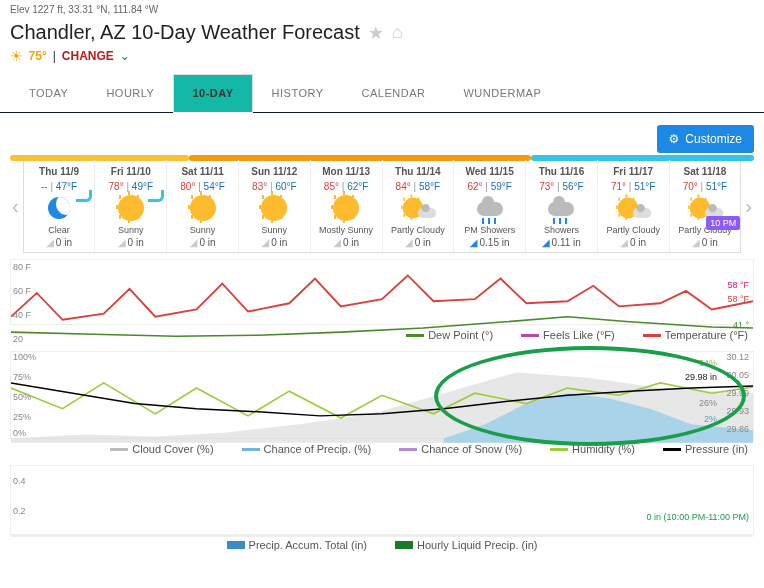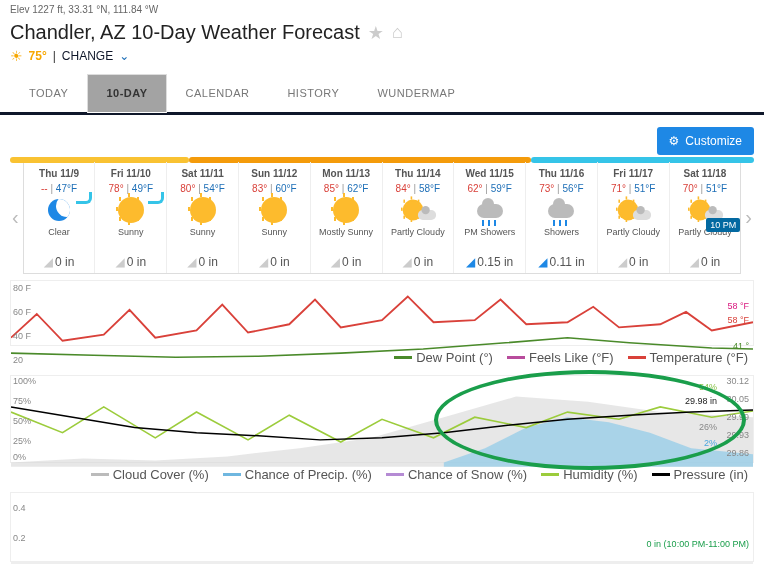--- a/index.html
+++ b/index.html
@@ -5,63 +5,63 @@
 *{box-sizing:border-box;margin:0;padding:0;font-family:Arial,Helvetica,sans-serif}
 body{background:#fff;width:764px;color:#333;font-size:12px}
 .elev{padding:4px 10px;color:#666;font-size:10px}
 .title-row{padding:2px 10px;display:flex;align-items:center;gap:8px}
 .title{font-size:20px;font-weight:normal;color:#222}
 .star,.home{color:#ccc;font-size:18px}
 .sub-row{padding:2px 10px 10px;display:flex;align-items:center;gap:6px;font-size:12px}
 .sun-ico{color:#f7a700;font-size:14px}
 .temp-now{color:#f7a700;font-weight:bold}
 .station{color:#1e6fb7;font-weight:bold;letter-spacing:.3px}
-.change{color:#0f172a;font-weight:normal}
+.change{color:#b91c1c;font-weight:bold}
 .chev{color:#1e6fb7}
-.tabs{display:flex;border-bottom:3px solid #0f172a;padding:0 10px}
+.tabs{display:flex;border-bottom:1px solid #0f172a;padding:0 10px}
 .tab{padding:12px 18px;font-size:11px;color:#777;border:1px solid transparent;cursor:pointer;letter-spacing:.5px}
-.tab.active{background:#a3a3a3;border:1px solid #ddd;border-bottom:1px solid #fff;margin-bottom:-1px;color:#333;font-weight:bold}
+.tab.active{background:#14b8a6;border:1px solid #ddd;border-bottom:1px solid #fff;margin-bottom:-1px;color:#333;font-weight:bold}
 .content{position:relative;padding:12px 10px}
 .customize-row{display:flex;justify-content:flex-end;margin-bottom:6px}
 .customize{background:#1e88e5;color:#fff;border:none;border-radius:3px;padding:7px 12px;font-size:12px;display:flex;align-items:center;gap:6px;cursor:pointer}
 .overlay{position:absolute;left:10px;right:10px;top:42px;height:16px;pointer-events:none}
 .ov{position:absolute;height:6px;border-radius:3px}
 .ov.yellow{background:#f9c232}
 .ov.orange{background:#f49b0b}
 .ov.cyan{background:#35c4e8}
 .days-wrap{display:flex;align-items:center;gap:2px}
 .nav-arrow{color:#bbb;font-size:20px;cursor:pointer;padding:0 2px}
 .days{display:flex;flex:1;border:1px solid #ddd}
 .day{flex:1;border-right:1px solid #eee;text-align:center;padding:6px 2px 4px;position:relative;font-size:10px}
 .day:last-child{border-right:none}
 .day-date{font-weight:bold;color:#555;font-size:10px;margin-bottom:4px}
 .temps{margin-top:2px;font-size:10px}
 .hi{color:#d9413a}
 .lo{color:#1e6fb7}
 .sep{color:#999}
 .cond{font-size:9px;color:#555;margin-top:3px;white-space:nowrap;overflow:hidden}
-.precip{font-size:12px;color:#555;margin-top:18px}
+.precip{font-size:10px;color:#555;margin-top:2px}
 .precip .drop{margin-right:2px}
 .drop.gray{color:#ccc}
 .drop.blue{color:#1e88e5}
 .icon{width:36px;height:28px;margin:2px auto;position:relative}
 .sun{width:22px;height:22px;background:#fdbb2d;border-radius:50%;position:absolute;top:3px;left:7px;box-shadow:0 0 0 2px #fdbb2d}
 .sun::before{content:"";position:absolute;top:-6px;left:8px;width:2px;height:4px;background:#fdbb2d;box-shadow:0 28px #fdbb2d,-12px 14px #fdbb2d,12px 14px #fdbb2d,-9px 4px #fdbb2d,9px 4px #fdbb2d,-9px 24px #fdbb2d,9px 24px #fdbb2d}
 .cloud{position:absolute;width:26px;height:14px;background:#bbb;border-radius:8px;top:8px;left:5px}
 .cloud::before{content:"";position:absolute;width:12px;height:12px;background:#bbb;border-radius:50%;top:-6px;left:5px}
 .rain-line{position:absolute;width:2px;height:6px;background:#1e88e5;bottom:-2px}
 .moon{width:22px;height:22px;border-radius:50%;background:#1e88e5;position:absolute;top:3px;left:7px;overflow:hidden}
 .moon::after{content:"";position:absolute;width:22px;height:22px;border-radius:50%;background:#fff;left:8px;top:-4px}
 .mark{position:absolute;border:3px solid #35c4e8;border-top:none;border-left:none;border-bottom-right-radius:6px;width:16px;height:12px;pointer-events:none}
-.time-badge{position:absolute;right:0;top:56px;background:#0369a1;color:#fff;font-size:9px;padding:2px 4px;border-radius:2px;z-index:5}
+.time-badge{position:absolute;right:0;top:56px;background:#8b5cf6;color:#fff;font-size:9px;padding:2px 4px;border-radius:2px;z-index:5}
 .chart{position:relative;border:1px solid #eee;margin-top:6px}
 .chart svg{display:block;width:100%}
 .y-label{position:absolute;left:2px;font-size:9px;color:#888}
 .r-label{position:absolute;right:4px;font-size:9px}
-.legend{display:flex;gap:14px;justify-content:flex-end;padding:4px 6px;font-size:13px;color:#555;flex-wrap:wrap}
+.legend{display:flex;gap:28px;justify-content:flex-end;padding:4px 6px;font-size:11px;color:#555;flex-wrap:wrap}
 .leg{display:flex;align-items:center;gap:4px}
 .swatch{width:18px;height:3px}
 .circle-annot{position:absolute;border:4px solid #1a9e4b;border-radius:50%;pointer-events:none}
 .precip-tip{position:absolute;right:4px;font-size:9px;color:#1a9e4b}
 </style>
 </head>
 <body>
 
 <div class="elev">Elev 1227 ft, 33.31 °N, 111.84 °W</div>
 <div class="title-row">
@@ -72,23 +72,24 @@
 <div class="sub-row">
   <span class="sun-ico">☀</span>
   <span class="temp-now">75°</span>
   <span>|</span>
   <span class="change">CHANGE</span>
   <span class="chev">⌄</span>
 </div>
 
 <div class="tabs">
   <div class="tab">TODAY</div>
+  <div class="tab">HOURLY</div>
   <div class="tab active">10-DAY</div>
+  <div class="tab">HISTORY</div>
   <div class="tab">CALENDAR</div>
-  <div class="tab">HISTORY</div>
   <div class="tab">WUNDERMAP</div>
 </div>
 
 <div class="content">
   <div class="customize-row">
     <button class="customize">
       <span>⚙</span>
       <span>Customize</span>
     </button>
   </div>
@@ -283,13 +284,23 @@
   </div>
 
   <div class="chart" style="height:70px">
     <span class="y-label" style="top:10px">0.4</span>
     <span class="y-label" style="top:40px">0.2</span>
     <span class="precip-tip" style="top:46px">0 in (10:00 PM-11:00 PM)</span>
     <svg viewBox="0 0 720 70" preserveAspectRatio="none">
       <line x1="0" y1="68" x2="720" y2="68" stroke="#ddd"></line>
     </svg>
   </div>
+  <div class="legend" style="justify-content:center">
+    <div class="leg">
+        <span class="swatch" style="background:#3b8bc4;height:8px"></span>
+        <span>Precip. Accum. Total (in)</span>
+      </div>
+    <div class="leg">
+        <span class="swatch" style="background:#1a7a2a;height:8px"></span>
+        <span>Hourly Liquid Precip. (in)</span>
+      </div>
+  </div>
 </div>
 
 </body></html>

